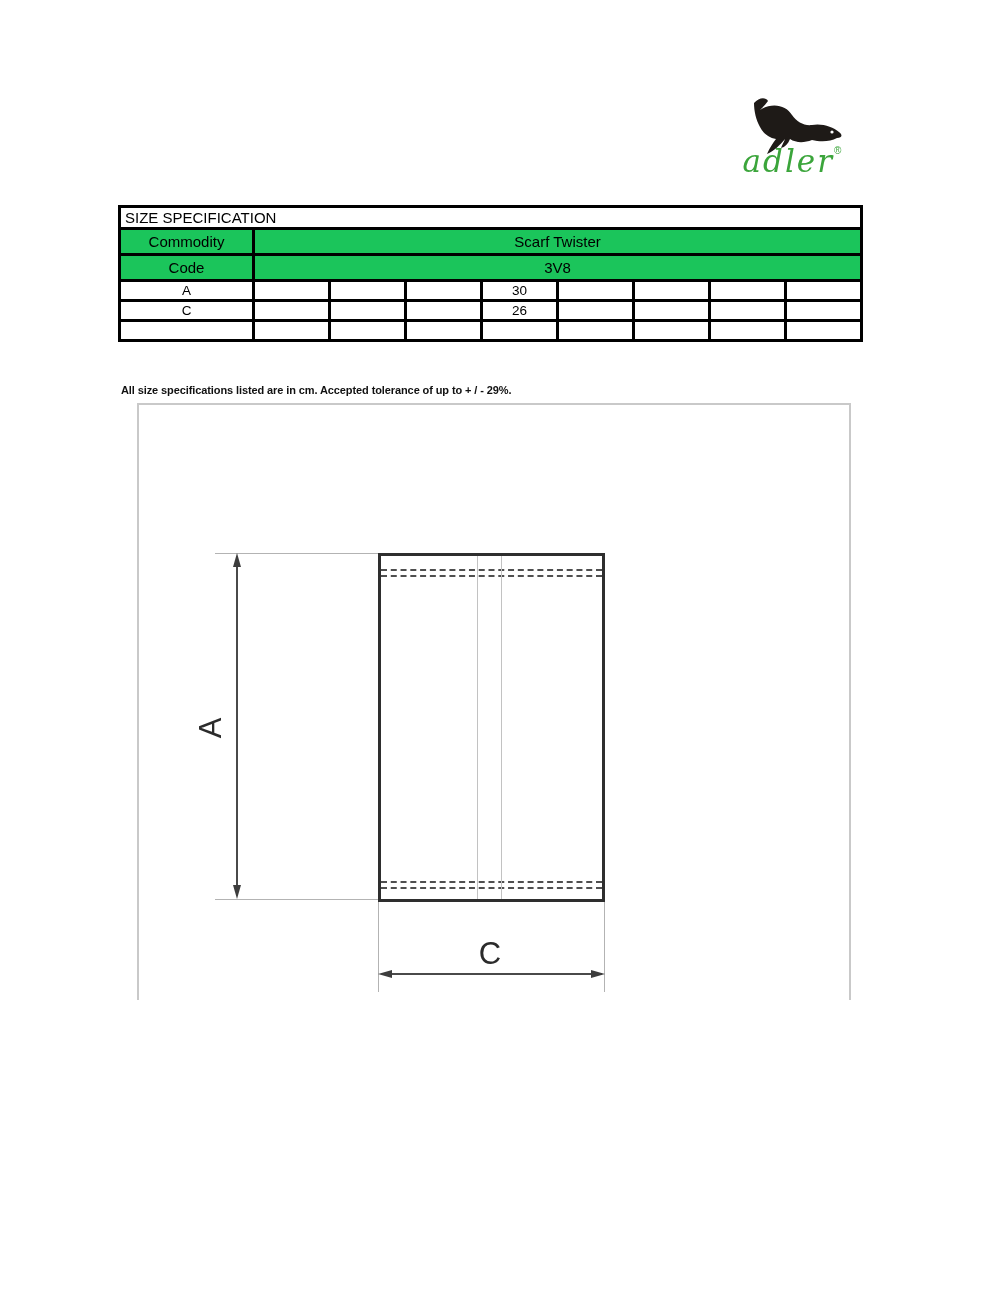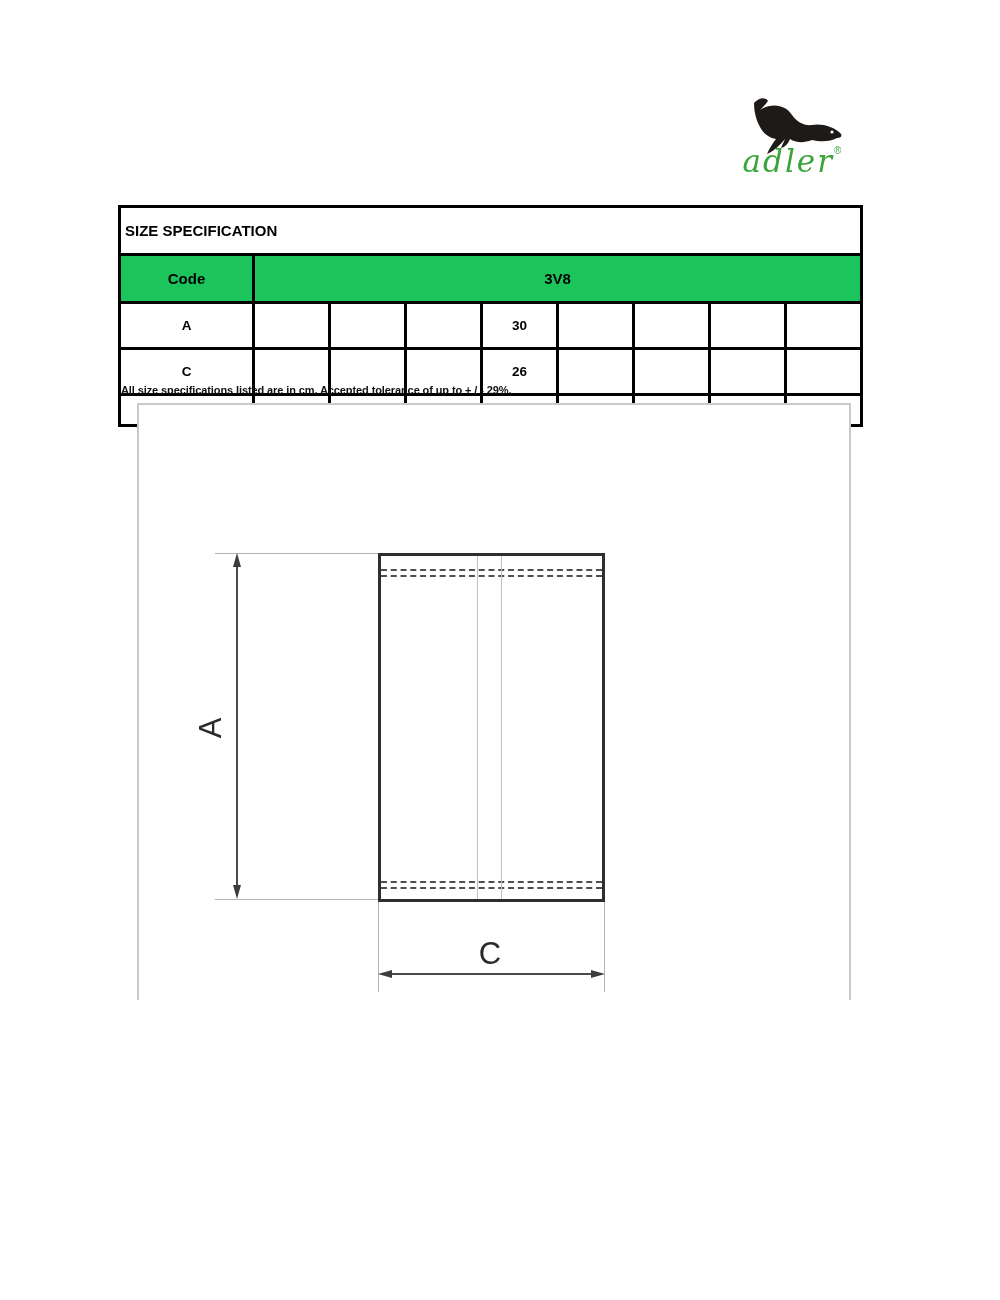--- a/index.html
+++ b/index.html
@@ -19,23 +19,23 @@
     font-size:31px; letter-spacing:2px; color:var(--logo-green,#3ba53b);
   }
   .reg-mark { font-size:10px; vertical-align:18px; color:var(--logo-green,#3ba53b); font-style:normal; }
 
   
   table.spec {
     position:absolute; left:118px; top:205px; width:742px;
     border-collapse:collapse; table-layout:fixed;
   }
   table.spec td {
-    border:3px solid #000; font-weight:bold; font-size:13.5px;
+    border:3px solid #000; font-weight:normal; font-size:13.5px;
     text-align:center; vertical-align:middle; height:20px;
-    padding:14px 4px; overflow:hidden; white-space:nowrap;
+    padding:1px 4px; overflow:hidden; white-space:nowrap;
   }
   tr.title-row td { text-align:left; font-size:15px; height:19px; background:#fff; }
   tr.green-row td { background:var(--accent,#1bc55b); font-size:15px; height:26px; }
   td.cell-left { text-align:left; }
 
   
   .footnote {
     position:absolute; left:121px; top:384px;
     font-size:11px; font-weight:bold; letter-spacing:-0.1px; color:#111;
   }
@@ -115,20 +115,24 @@
         <col style="width:76px">
         <col style="width:76px">
         <col style="width:76px">
         <col style="width:76px">
     </colgroup>
     <tbody>
       <tr class="title-row">
         <td colspan="9">SIZE SPECIFICATION</td>
       </tr>
       <tr class="green-row">
+        <td class="cell-left">Commodity</td>
+        <td colspan="8">Scarf Twister</td>
+      </tr>
+      <tr class="green-row">
         <td class="cell-left">Code</td>
         <td colspan="8">3V8</td>
       </tr>
       <tr>
         <td>A</td>
         <td></td>
         <td></td>
         <td></td>
         <td>30</td>
         <td></td>

